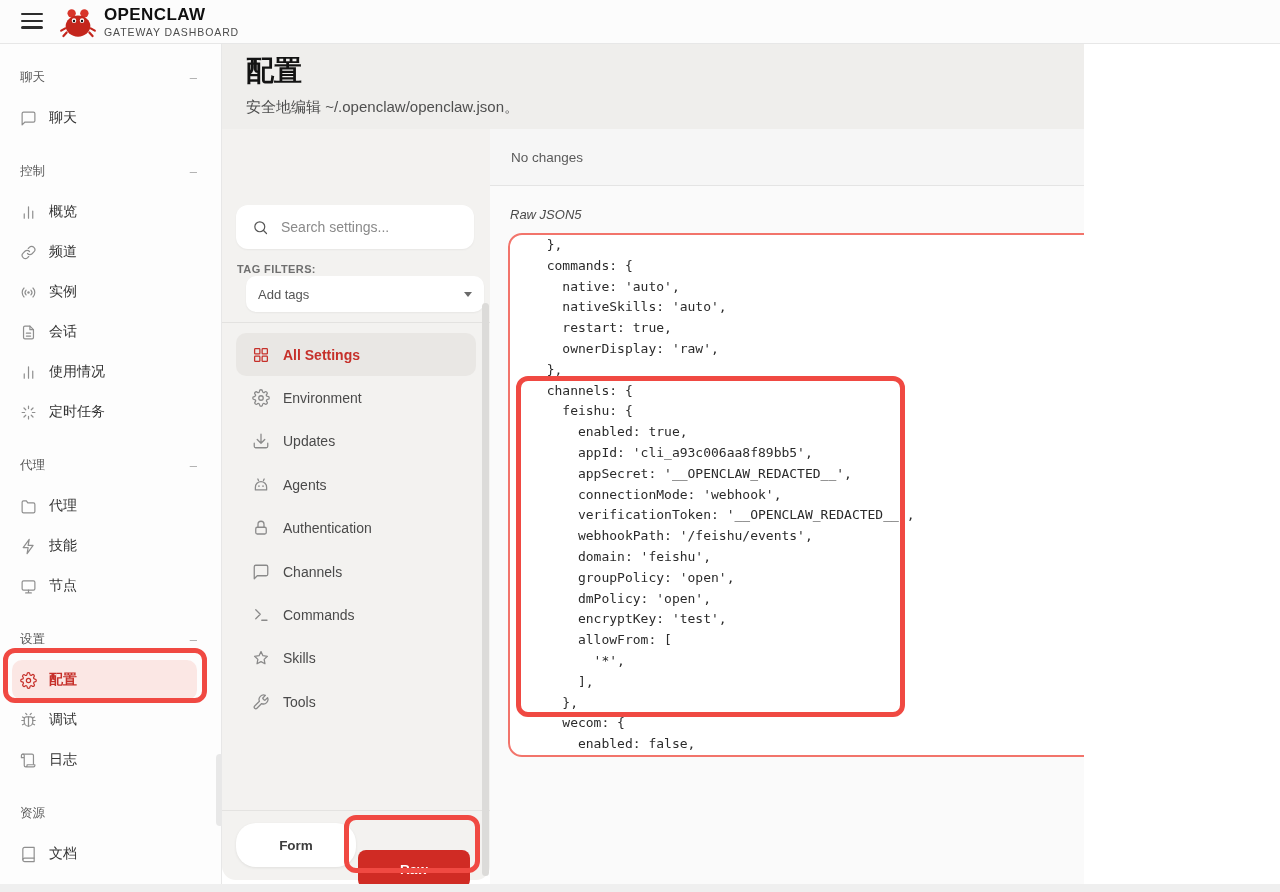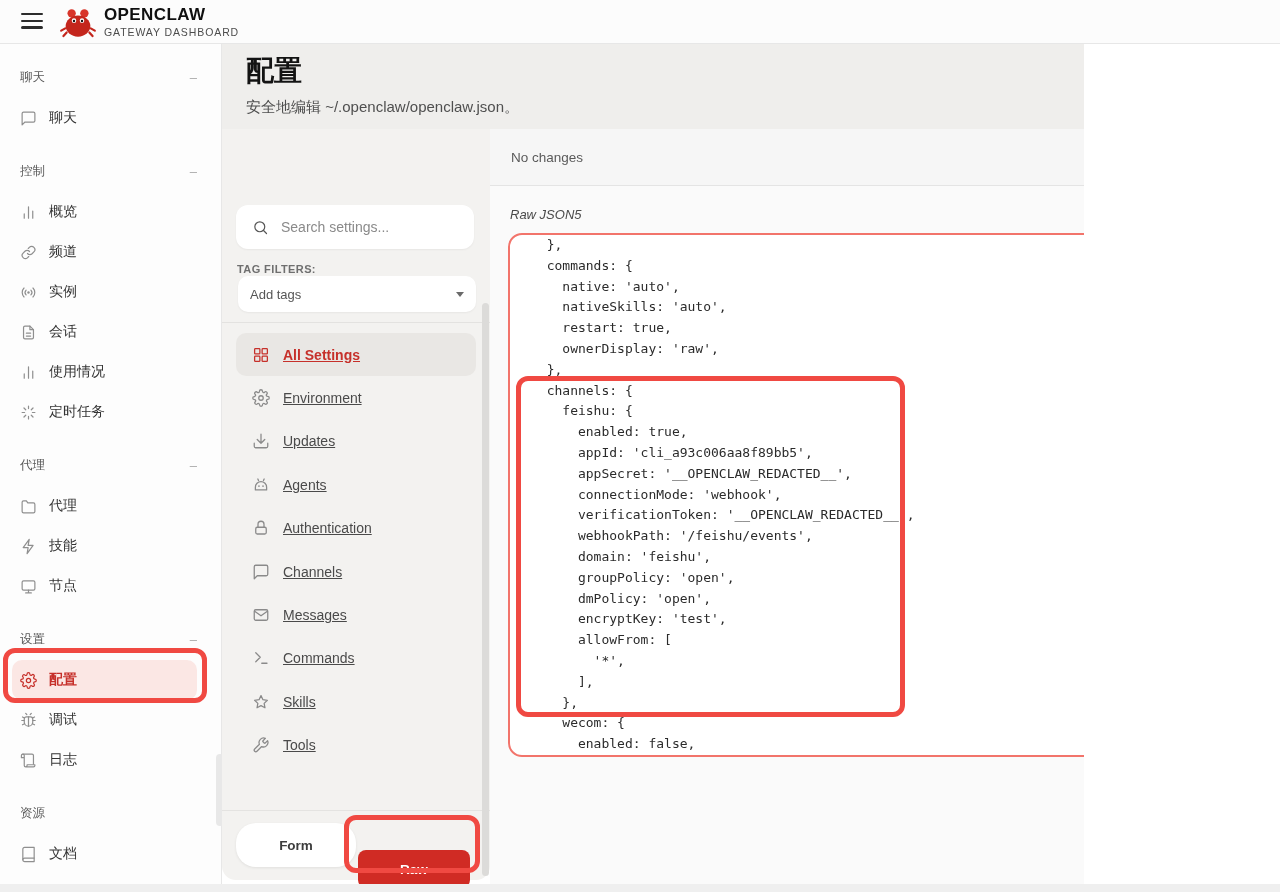--- a/index.html
+++ b/index.html
@@ -53,31 +53,31 @@
     font-size:12.5px; font-weight:600; color:var(--green,#2f9e53); }
   #search-box { position:absolute; left:14px; top:76px; width:238px; height:44px;
     background:#fff; border-radius:12px; box-shadow:0 1px 2px rgba(0,0,0,.05);
     display:flex; align-items:center; padding:0 12px; cursor:text; }
   #search-box .ic { width:17px; height:17px; color:#555; margin:0 12px 0 4px; display:flex; }
   #search-box input { border:none; outline:none; background:transparent; flex:1;
     font-size:14px; color:#333; font-family:inherit; }
   #search-box input::placeholder { color:#8a8a8a; }
   #tag-filters-label { position:absolute; left:15px; top:134px; font-size:11px;
     letter-spacing:.4px; color:#6f6f6f; font-weight:600; }
-  #tags-select { position:absolute; left:16px; top:147px; width:238px; height:36px;
+  #tags-select { position:absolute; left:24px; top:147px; width:238px; height:36px;
     background:#fff; border-radius:10px; box-shadow:0 1px 2px rgba(0,0,0,.05);
     display:flex; align-items:center; padding:0 12px; font-size:13px; color:#555; cursor:pointer; }
   #tags-select .grow { flex:1; }
   .caret-down { width:0; height:0; border-left:4px solid transparent; border-right:4px solid transparent;
     border-top:5px solid #6a6a6a; }
   #filters-divider { position:absolute; left:0; top:193px; right:0; height:1px; background:#e3e2e0; }
 
   #settings-nav { position:absolute; left:0; top:204px; right:0; }
   .nav-item { height:43.4px; display:flex; align-items:center; padding-left:30px;
-    font-size:14px; color:#4a4a4a; cursor:pointer;text-decoration:underline; }
+    font-size:14px; color:#4a4a4a; cursor:pointer; }
   .nav-item .ic { width:18px; height:18px; color:#8a8a8a; margin-right:13px; flex:0 0 18px; display:flex; }
   .nav-item.active { background:#e9e7e4; border-radius:10px; margin:0 14px; padding-left:16px;
     color:var(--accent,#c6302a); font-weight:600; }
   .nav-item.active .ic { color:var(--accent,#c6302a); }
 
   #footer-divider { position:absolute; left:0; top:681px; right:0; height:1px; background:#e4e3e1; }
   #form-btn { position:absolute; left:14px; top:694px; width:120px; height:44px;
     background:#fff; border:none; border-radius:20px; box-shadow:0 1px 3px rgba(0,0,0,.08);
     font-size:13.5px; font-weight:600; color:#3d3d3d; cursor:pointer; font-family:inherit; }
   #raw-btn { position:absolute; left:136px; top:721px; width:112px; height:38px;
@@ -359,29 +359,20 @@
               </span>
               <span>Authentication</span>
             </div>
             <div class="nav-item">
               <span class="ic">
                 <svg viewBox="0 0 24 24" fill="none" stroke="currentColor" stroke-width="1.7" stroke-linecap="round" stroke-linejoin="round">
                   <path d="M21 15a2 2 0 0 1-2 2H7l-4 4V5a2 2 0 0 1 2-2h14a2 2 0 0 1 2 2z"></path>
                 </svg>
               </span>
               <span>Channels</span>
-            </div>
-            <div class="nav-item">
-              <span class="ic">
-                <svg viewBox="0 0 24 24" fill="none" stroke="currentColor" stroke-width="1.7" stroke-linecap="round" stroke-linejoin="round">
-                  <rect x="3" y="5" width="18" height="14" rx="2"></rect>
-                  <path d="m3.5 7 8.5 6 8.5-6"></path>
-                </svg>
-              </span>
-              <span>Messages</span>
             </div>
             <div class="nav-item">
               <span class="ic">
                 <svg viewBox="0 0 24 24" fill="none" stroke="currentColor" stroke-width="1.7" stroke-linecap="round" stroke-linejoin="round">
                   <path d="m5 17 6-6-6-6M13 19h7"></path>
                 </svg>
               </span>
               <span>Commands</span>
             </div>
             <div class="nav-item">

